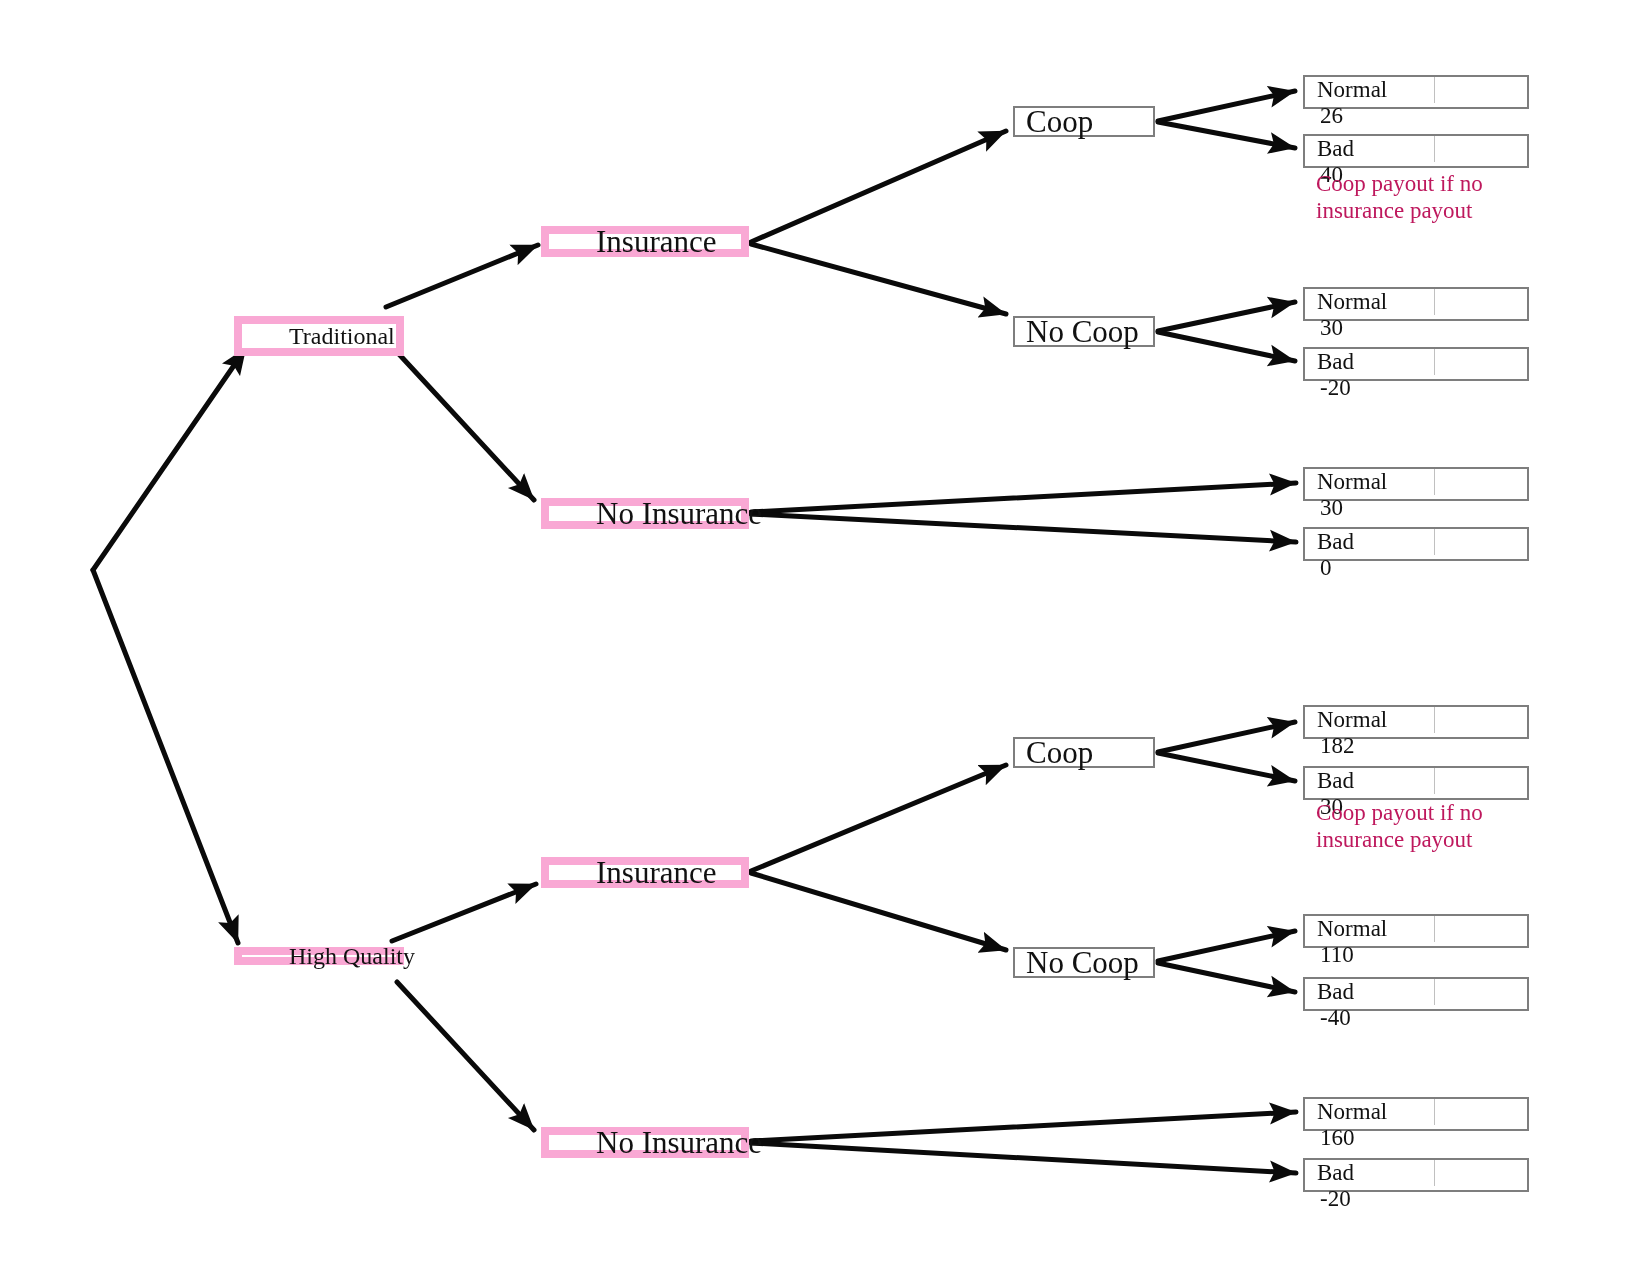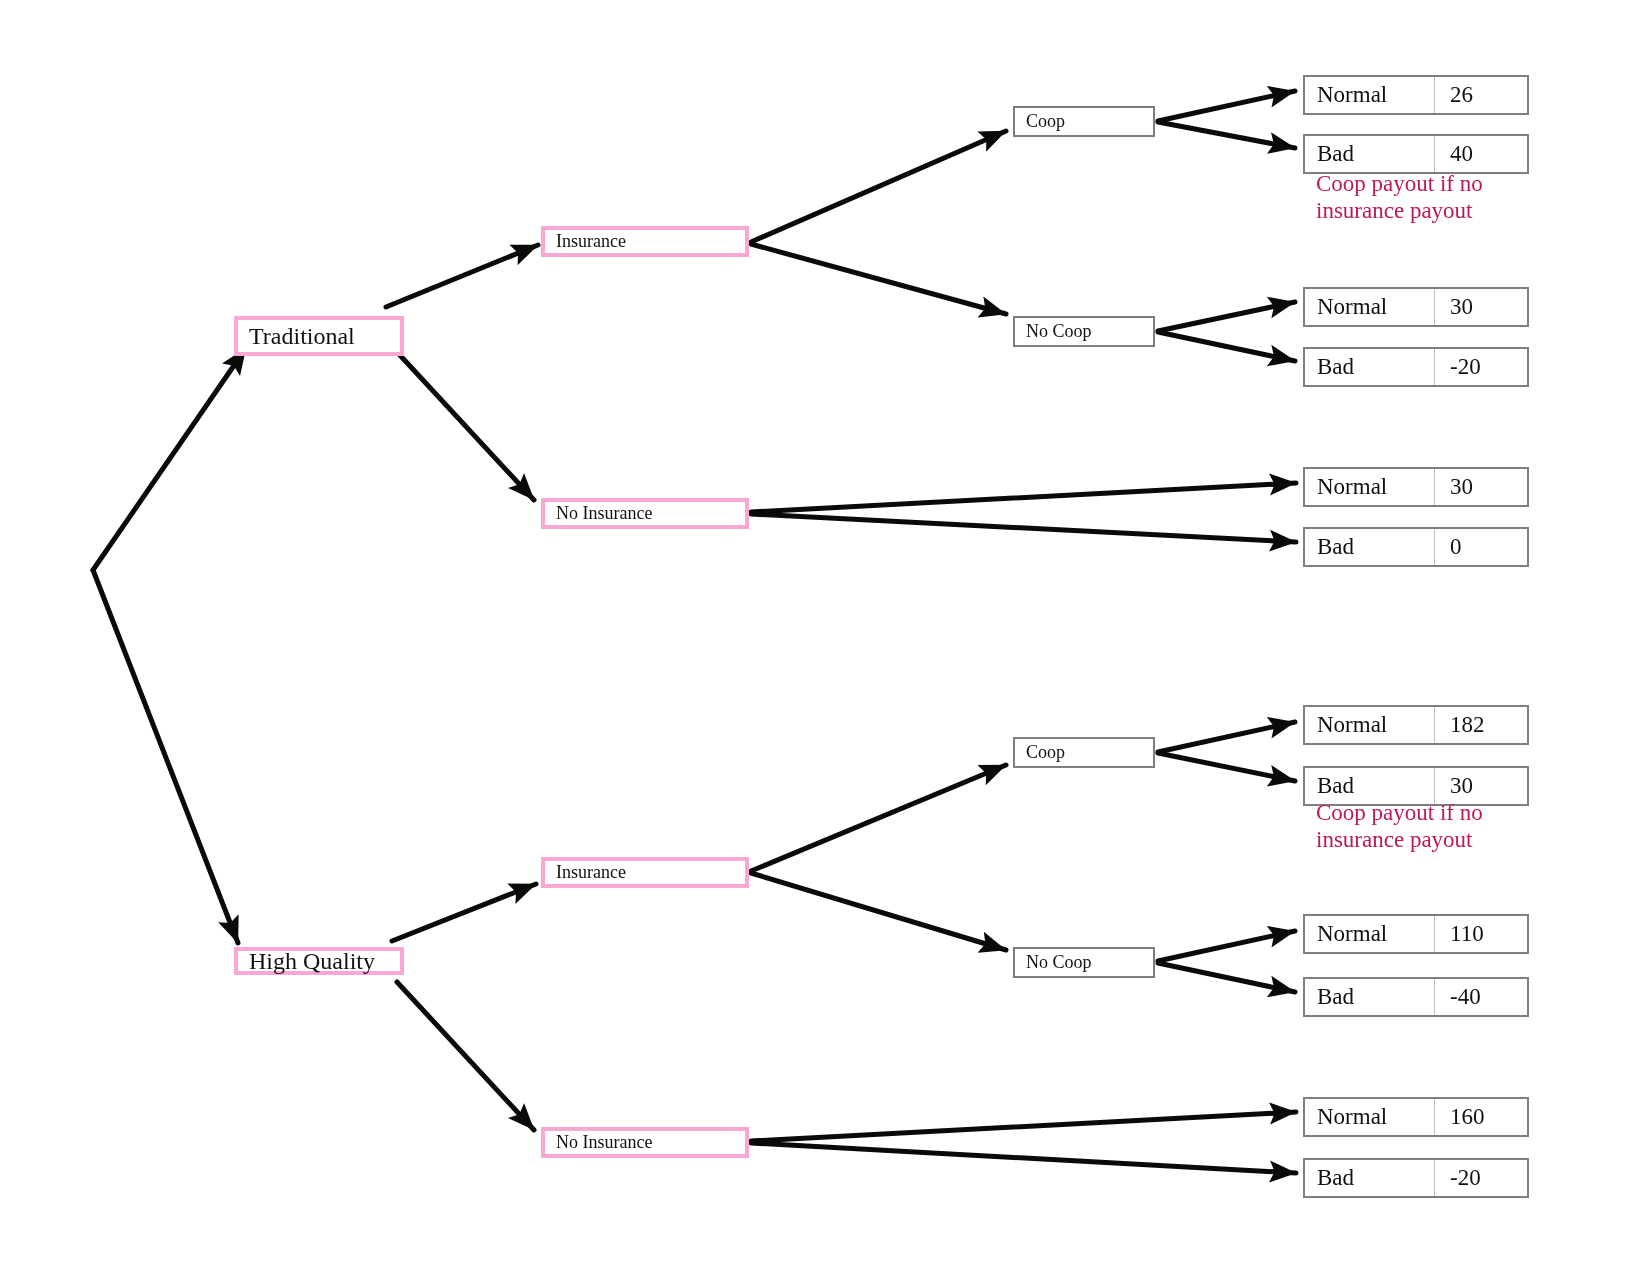--- a/index.html
+++ b/index.html
@@ -4,29 +4,29 @@
 <style>
   html,body{margin:0;padding:0;background:#ffffff;}
   .canvas{
     position:relative;width:1651px;height:1275px;background:#ffffff;
     font-family:"Liberation Serif","DejaVu Serif",serif;color:#111111;overflow:hidden;
   }
   .edges{position:absolute;left:0;top:0;width:1651px;height:1275px;}
   .edges line{stroke:#0a0a0a;stroke-width:5;stroke-linecap:round;}
   .box{
     position:absolute;background:#ffffff;box-sizing:border-box;
-    display:flex;align-items:center;font-size:18px;white-space:nowrap;
+    display:flex;align-items:center;font-size:31px;white-space:nowrap;
   }
-  .box-dark{border:4px solid #f9a8d4;}
+  .box-dark{border:8px solid #f9a8d4;padding-left:36px;}
   .box-gray{border:2px solid #7e7e7e;}
   .box .lbl{padding-left:11px;}
   .leaf{
-    position:absolute;left:1303px;width:226px;height:40px;background:#ffffff;
+    position:absolute;left:1303px;width:226px;height:34px;background:#ffffff;
     border:2px solid #7e7e7e;box-sizing:border-box;display:flex;align-items:stretch;
-    font-size:23px;white-space:nowrap;
+    font-size:23px;white-space:nowrap;flex-direction:column;
   }
   .leaf-label{
     width:130px;box-sizing:border-box;padding-left:12px;
     border-right:1.5px solid #c0c0c0;display:flex;align-items:center;
   }
   .leaf-value{display:flex;align-items:center;padding-left:15px;}
   .note{
     position:absolute;width:200px;font-size:23px;line-height:27px;color:#be185d;
   }
 </style>
@@ -61,21 +61,21 @@
     <line x1="1158" y1="753" x2="1295" y2="781" marker-end="url(#arrow)"></line>
     <line x1="1158" y1="961" x2="1295" y2="931" marker-end="url(#arrow)"></line>
     <line x1="1158" y1="963" x2="1295" y2="992" marker-end="url(#arrow)"></line>
     <line x1="751" y1="1141" x2="1296" y2="1112" marker-end="url(#arrow)"></line>
     <line x1="751" y1="1143" x2="1296" y2="1173" marker-end="url(#arrow)"></line>
   </svg>
 
   <div class="box box-dark" style="left:234px;top:316px;width:170px;height:40px;font-size:24px;">
     <span class="lbl">Traditional</span>
   </div>
-  <div class="box box-dark" style="left:234px;top:947px;width:170px;height:28px;font-size:24px;">
+  <div class="box box-dark" style="left:234px;top:947px;width:170px;height:18px;font-size:24px;">
     <span class="lbl">High Quality</span>
   </div>
 
   <div class="box box-dark" style="left:541px;top:226px;width:208px;height:31px;">
     <span class="lbl">Insurance</span>
   </div>
   <div class="box box-dark" style="left:541px;top:498px;width:208px;height:31px;">
     <span class="lbl">No Insurance</span>
   </div>
   <div class="box box-dark" style="left:541px;top:857px;width:208px;height:31px;">

